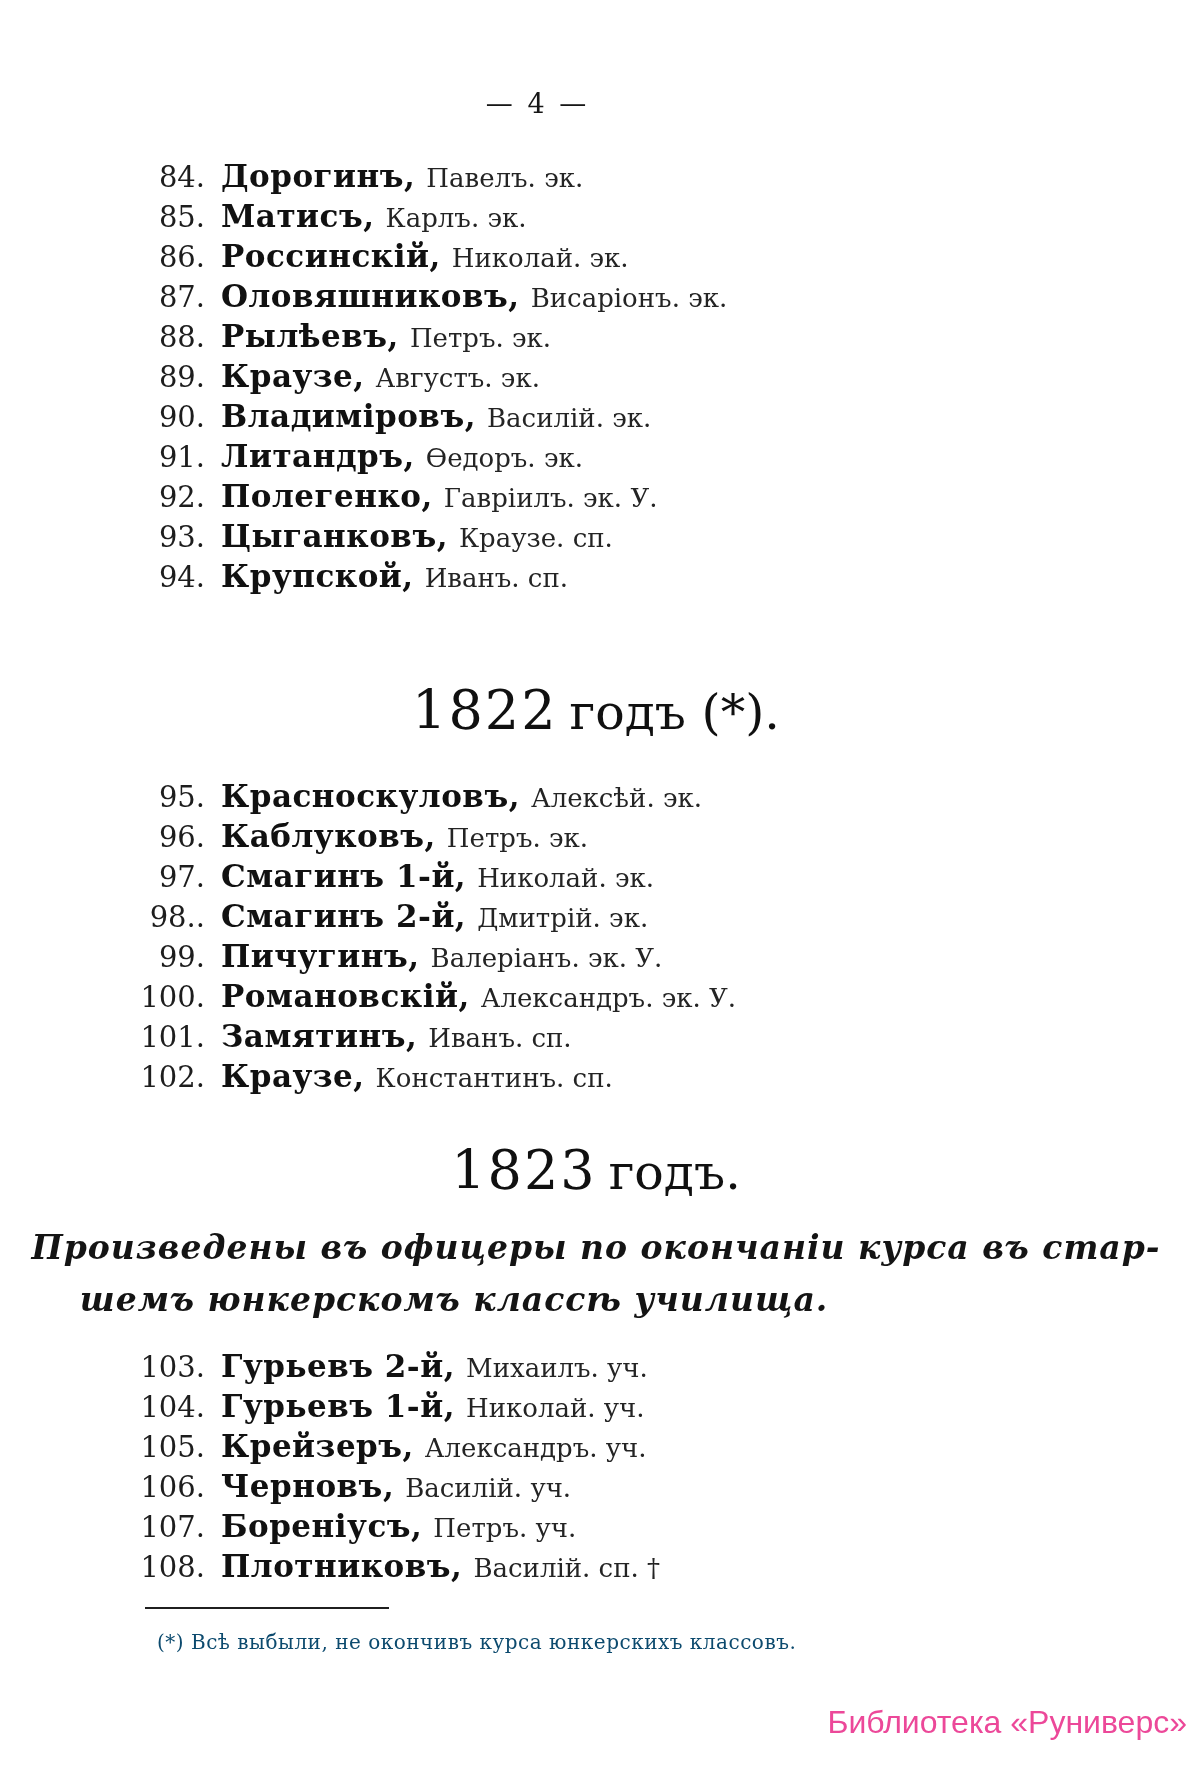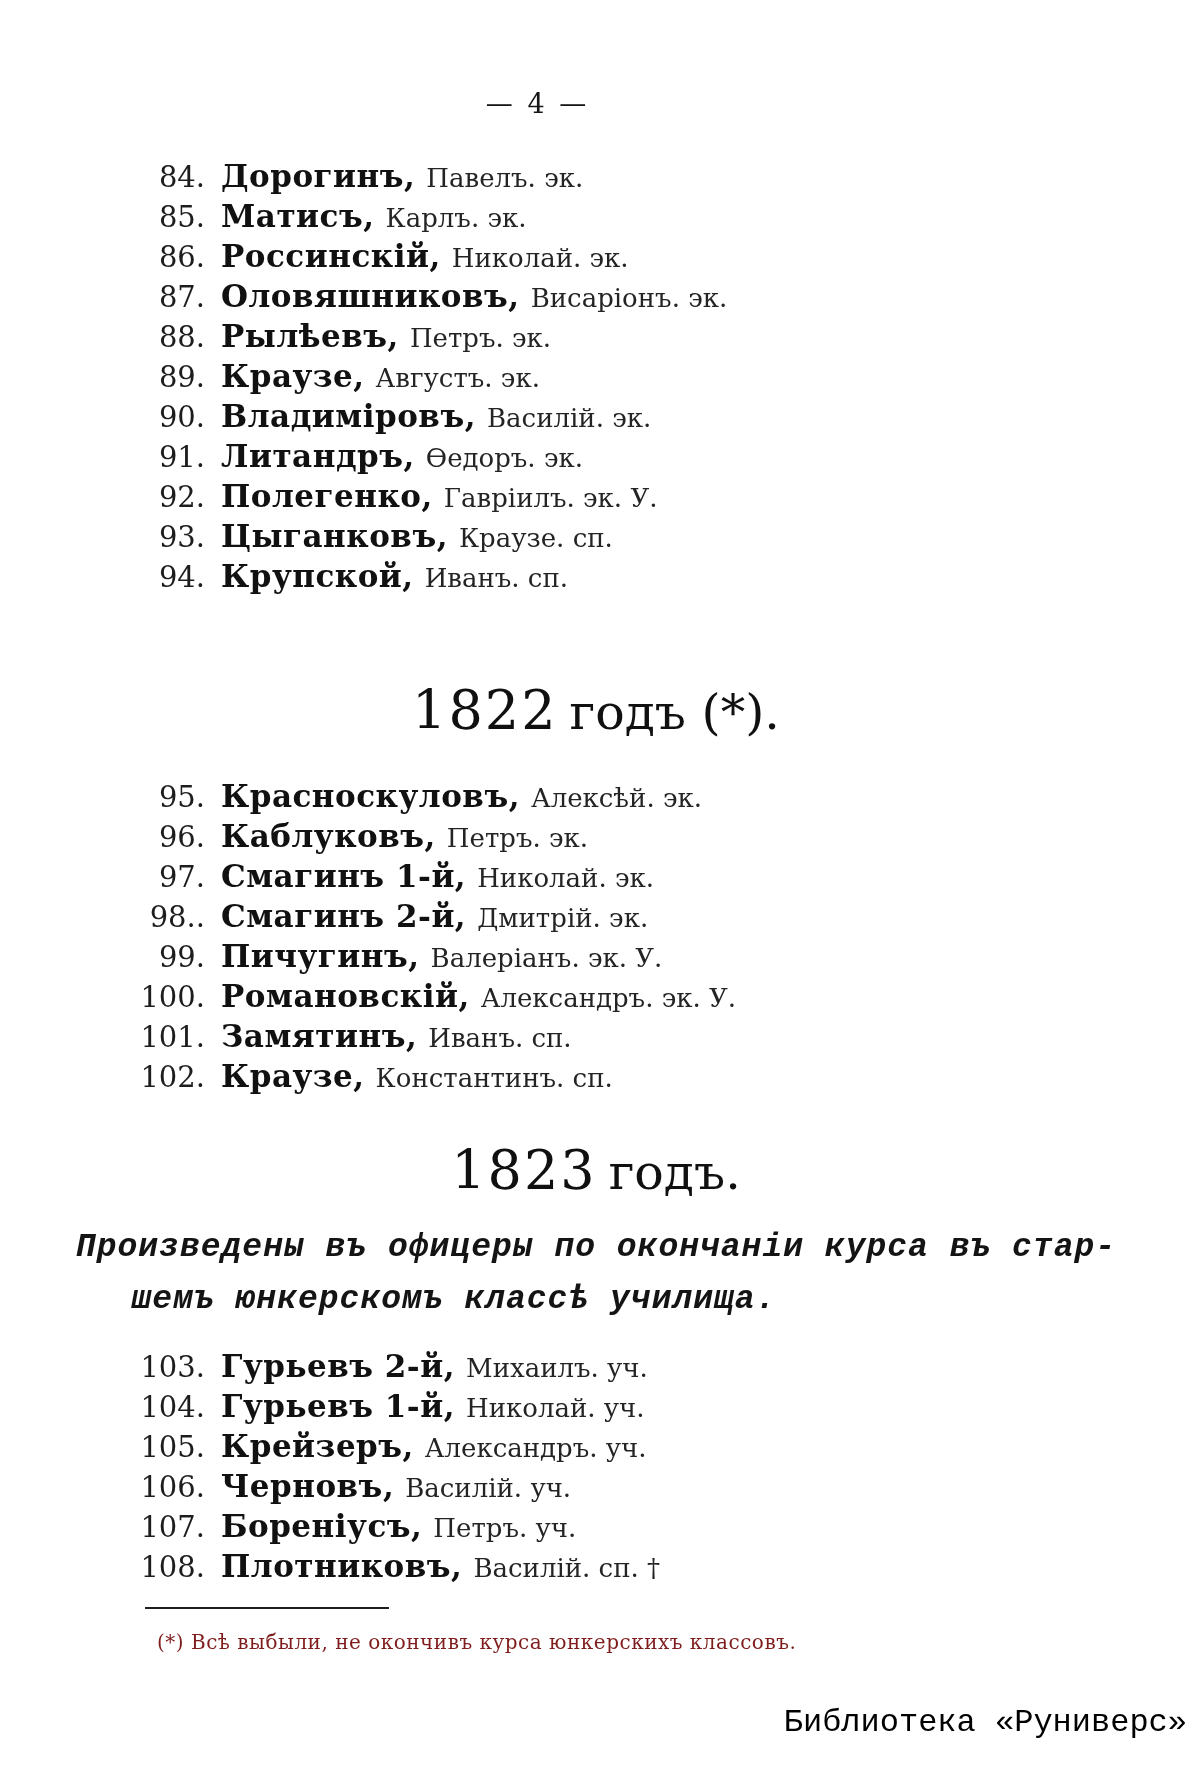--- a/index.html
+++ b/index.html
@@ -64,46 +64,45 @@
     top: 1222px;
     left: 0;
     width: 1192px;
     text-align: center;
     font-style: italic;
     font-weight: bold;
     font-size: 33px;
     line-height: 52px;
     letter-spacing: 1px;
     color: #141414;
-    font-family: Liberation Mono, monospace;
   }
   .officer-note .note-line2 { transform: translateX(-142px); }
   .footnote-rule {
     position: absolute;
     top: 1607px;
     left: 145px;
     width: 244px;
     height: 2px;
     background: #1f1f1f;
   }
   .footnote {
     position: absolute;
     top: 1630px;
     left: 157px;
     font-size: 20px;
     letter-spacing: 0.5px;
-    color: #7f1d1d;
+    color: #0c4a6e;
   }
   .watermark {
     position: absolute;
     top: 1704px;
     right: 13px;
-    font-family: Liberation Mono, monospace;
+    font-family: Liberation Sans, sans-serif;
     font-size: 32px;
-    color: #000000;
+    color: #ec4899;
   }
 </style>
 </head>
 <body>
 
 <div class="page">
 
   <div class="page-number">— 4 —</div>
 
   <div class="list" style="top:156px">

